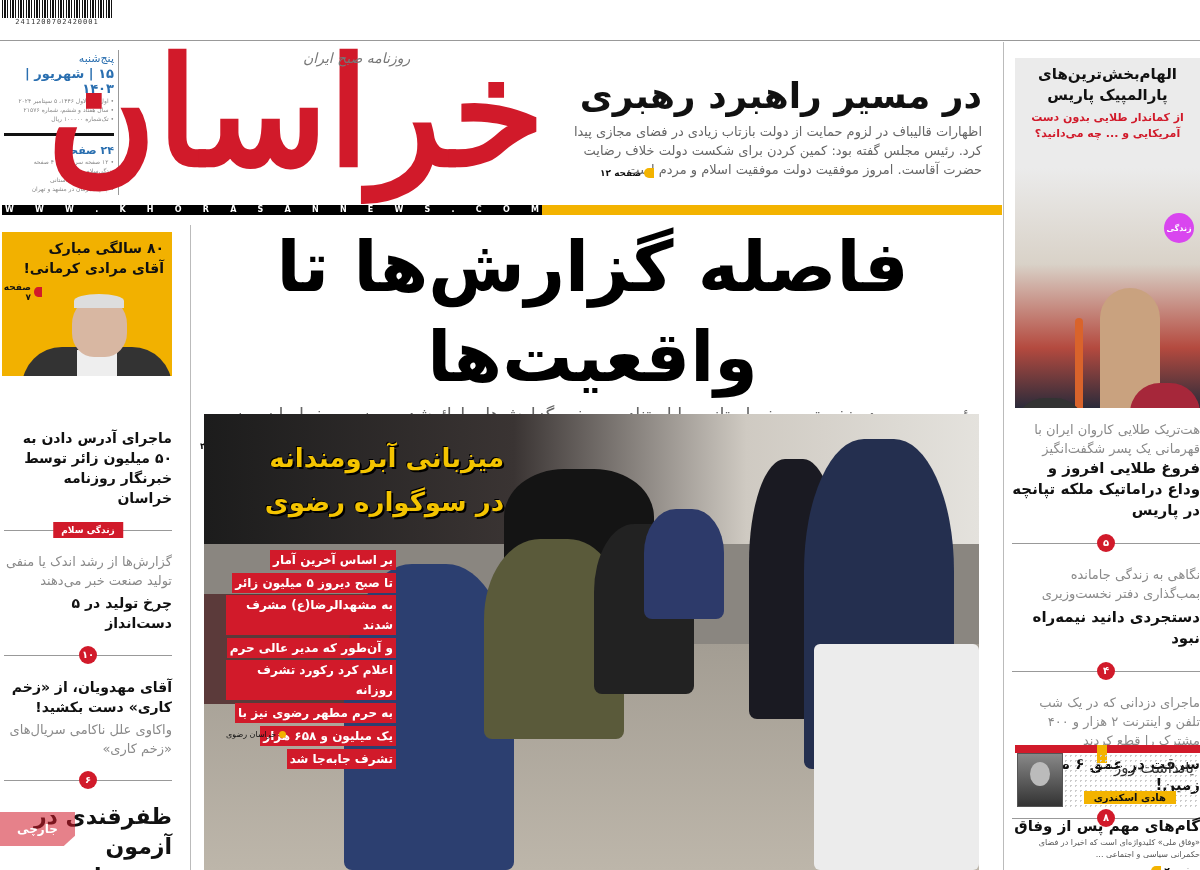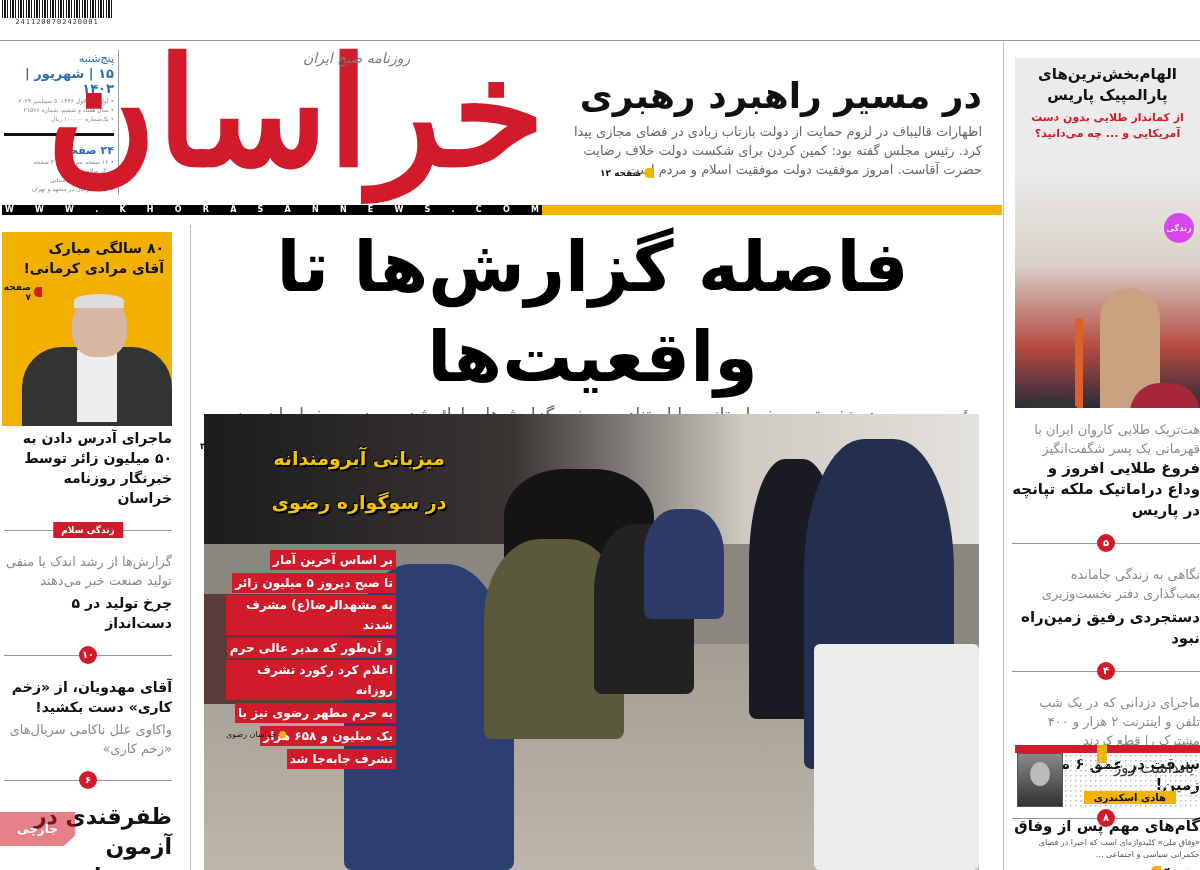--- a/index.html
+++ b/index.html
@@ -52,36 +52,36 @@
 .notebox .stripe{position:absolute;left:0;top:0;width:185px;height:8px;background:#d11a2a}
 .notebox .tick{position:absolute;left:82px;top:0;width:10px;height:18px;background:#f3b300}
 .notebox .dots{position:absolute;left:48px;top:8px;width:137px;height:54px;background-image:radial-gradient(#ccc 1px,transparent 1px);background-size:5px 5px}
 .notebox .pic{position:absolute;left:2px;top:8px;width:46px;height:54px;background:linear-gradient(180deg,#888,#333);border:1px solid #555}
 .notebox .pic:after{content:"";position:absolute;left:12px;top:8px;width:20px;height:24px;border-radius:50%;background:#bbb}
 .notebox .lbl{position:absolute;right:6px;top:14px;font-size:15px;color:#333}
 .notebox .name{position:absolute;right:24px;top:46px;background:#f3b300;font-size:10px;font-weight:bold;padding:1px 10px;color:#111}
 .rbot{left:1012px;top:815px;width:188px;text-align:right}
 .rbot .h{font-size:15px;font-weight:900;color:#111;line-height:22px}
 .rbot .p{font-size:8px;color:#555;line-height:12px}
-.ltop{left:2px;top:232px;width:170px;height:194px;background:#f2b100;overflow:hidden}
+.ltop{left:2px;top:232px;width:170px;height:144px;background:#f2b100;overflow:hidden}
 .ltop .t{font-size:14px;font-weight:900;color:#111;text-align:right;padding:6px 8px 0;line-height:20px}
 .ltop .pg{position:absolute;right:130px;top:50px}
 .ltop .head{position:absolute;left:70px;top:65px;width:55px;height:60px;border-radius:45% 45% 40% 40%;background:#d8b7a2}
 .ltop .hair{position:absolute;left:72px;top:62px;width:50px;height:14px;border-radius:50% 50% 0 0;background:#ddd}
 .ltop .body{position:absolute;left:20px;top:115px;width:150px;height:80px;border-radius:40px 40px 0 0;background:#333}
 .ltop .shirt{position:absolute;left:75px;top:118px;width:40px;height:72px;background:#eee}
 .lstack{left:4px;top:428px;width:168px;text-align:right}
 .lstack .bold{font-size:14px;line-height:20px}
 .bigL{font-size:22px;font-weight:900;color:#111;line-height:30px}
 .photoMain{left:204px;top:414px;width:775px;height:456px;overflow:hidden;background:#8a8680}
 .photoMain .tent{position:absolute;left:0;top:0;width:775px;height:130px;background:linear-gradient(90deg,#1c1c1c 0%,#3a3433 40%,#cfcac2 70%,#e4e2dd 100%)}
 .photoMain .ground{position:absolute;left:0;top:230px;width:775px;height:226px;background:linear-gradient(180deg,#a39d93,#bdb6aa)}
 .photoMain .carpet{position:absolute;left:0;top:180px;width:280px;height:110px;background:#5b3a3a}
 .fig{position:absolute;border-radius:40% 40% 8px 8px}
-.photoMain .title{position:absolute;left:10px;top:22px;width:290px;text-align:center;font-size:19px;font-weight:900;color:#f4c400;line-height:44px;text-shadow:2px 2px 0 #000,-1px -1px 0 #000}
+.photoMain .title{position:absolute;left:10px;top:22px;width:290px;text-align:right;font-size:26px;font-weight:900;color:#f4c400;line-height:44px;text-shadow:2px 2px 0 #000,-1px -1px 0 #000}
 .photoMain .caps{position:absolute;left:22px;top:135px;width:170px;text-align:right}
 .photoMain .caps span{display:inline-block;background:#d11a2a;color:#fff;font-size:12px;font-weight:bold;line-height:20px;padding:0 3px;margin-bottom:2px}
 .photoMain .credit{position:absolute;left:22px;top:316px;font-size:8px;color:#111;display:flex;align-items:center;gap:3px}
 .photoMain .credit i{width:7px;height:7px;background:#f3b300;border-radius:50%;display:inline-block}
 .watermark{left:0;top:812px;width:75px;height:34px;background:rgba(209,26,42,.55);color:#fff;font-size:12px;font-weight:bold;text-align:center;line-height:34px;clip-path:polygon(0 0,100% 0,100% 70%,85% 100%,0 100%)}
 </style>
 </head>
 <body>
 
 <div class="abs barcode">
@@ -171,21 +171,21 @@
   <div class="badge">زندگی</div>
 </div>
 
 <div class="abs rstack">
   <div class="grey">هت‌تریک طلایی کاروان ایران با قهرمانی یک پسر شگفت‌انگیز</div>
   <div class="bold" style="">فروغ طلایی افروز و وداع دراماتیک ملکه تپانچه در پاریس</div>
   <div class="sep">
       <span class="num">۵</span>
     </div>
   <div class="grey">نگاهی به زندگی جامانده بمب‌گذاری دفتر نخست‌وزیری</div>
-  <div class="bold" style="margin-top:4px">دستجردی رفیق زمین‌راه نبود</div>
+  <div class="bold" style="margin-top:4px">دستجردی دانید نیمه‌راه نبود</div>
   <div class="sep">
       <span class="num">۴</span>
     </div>
   <div class="grey">ماجرای دزدانی که در یک شب تلفن و اینترنت ۲ هزار و ۴۰۰ مشترک را قطع کردند</div>
   <div class="bold" style="margin-top:4px">سرقت در عمق ۶ متری زمین!</div>
   <div class="sep">
       <span class="num">۸</span>
     </div>
 </div>
 

